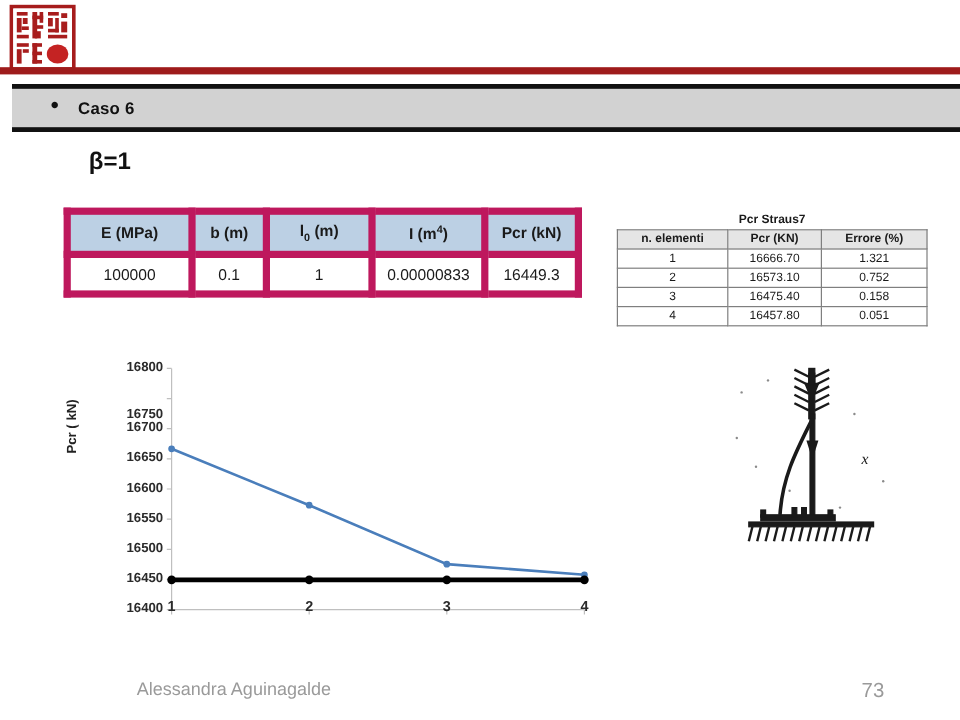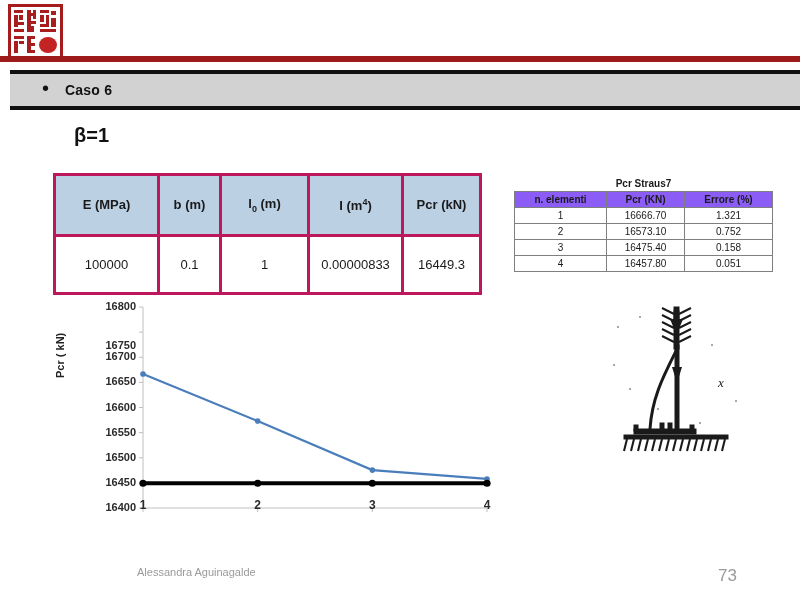--- a/index.html
+++ b/index.html
@@ -45,42 +45,42 @@
     font-size: 20px; font-weight: bold; color:#111;
   }
 
   
   table { border-collapse: collapse; }
 
   .tbl-main {
     position: absolute; left: 53px; top: 173px;
   }
   .tbl-main th, .tbl-main td {
-    border: 3px solid #be185d;
+    border: 6px solid #be185d;
     font-size: 13px; text-align: center;
-    padding: 20px 6px; color:#1a1a1a;
+    padding: 6px 6px; color:#1a1a1a;
     white-space: nowrap;
   }
   .tbl-main th { background: #bcd0e4; font-weight: bold; }
   .tbl-main td { background:#ffffff; }
   .tbl-main .c0 { width: 104px; }
   .tbl-main .c1 { width: 62px; }
   .tbl-main .c2 { width: 88px; }
   .tbl-main .c3 { width: 94px; }
   .tbl-main .c4 { width: 78px; }
   sub, sup { font-size: 9px; }
 
   .straus-wrap { position: absolute; left: 514px; top: 178px; }
   .straus-cap { font-size: 10px; font-weight: bold; color:#1a1a1a; margin-bottom: 2px; text-align: center; }
   .tbl-straus th, .tbl-straus td {
     border: 1px solid #7f7f7f;
     font-size: 10px; text-align: center; padding: 2px 4px;
     color:#1a1a1a; white-space: nowrap;
   }
-  .tbl-straus th { background:#8b5cf6; font-weight: bold; }
+  .tbl-straus th { background:#e5e5e5; font-weight: bold; }
   .tbl-straus td { background:#ffffff; }
   .tbl-straus .s0 { width: 92px; }
   .tbl-straus .s1 { width: 78px; }
   .tbl-straus .s2 { width: 88px; }
 
   
   #chart { position:absolute; left: 60px; top: 292px; width: 460px; height: 250px; }
   .ylab {
     position:absolute; left:-6px; top: 86px;
     transform: rotate(-90deg); transform-origin: left top;
@@ -97,22 +97,22 @@
   .xtick {
     position:absolute; top: 206px; width: 30px; text-align:center;
     font-size: 12px; font-weight: bold; color:#2b2b2b;
   }
 
   
   .sketch { position:absolute; left: 600px; top: 305px; width: 160px; height: 160px; }
 
   
   .footer-name {
-    position:absolute; left: 137px; top: 566px;
-    font-size: 11px; color:#9a9a9a;
+    position:absolute; left: 114px; top: 566px;
+    font-size: 15px; color:#9a9a9a;
   }
   .footer-page {
     position:absolute; left: 718px; top: 566px;
     font-size: 17px; color:#9a9a9a;
   }
 </style>
 </head>
 <body>
 
 <div id="slide">

